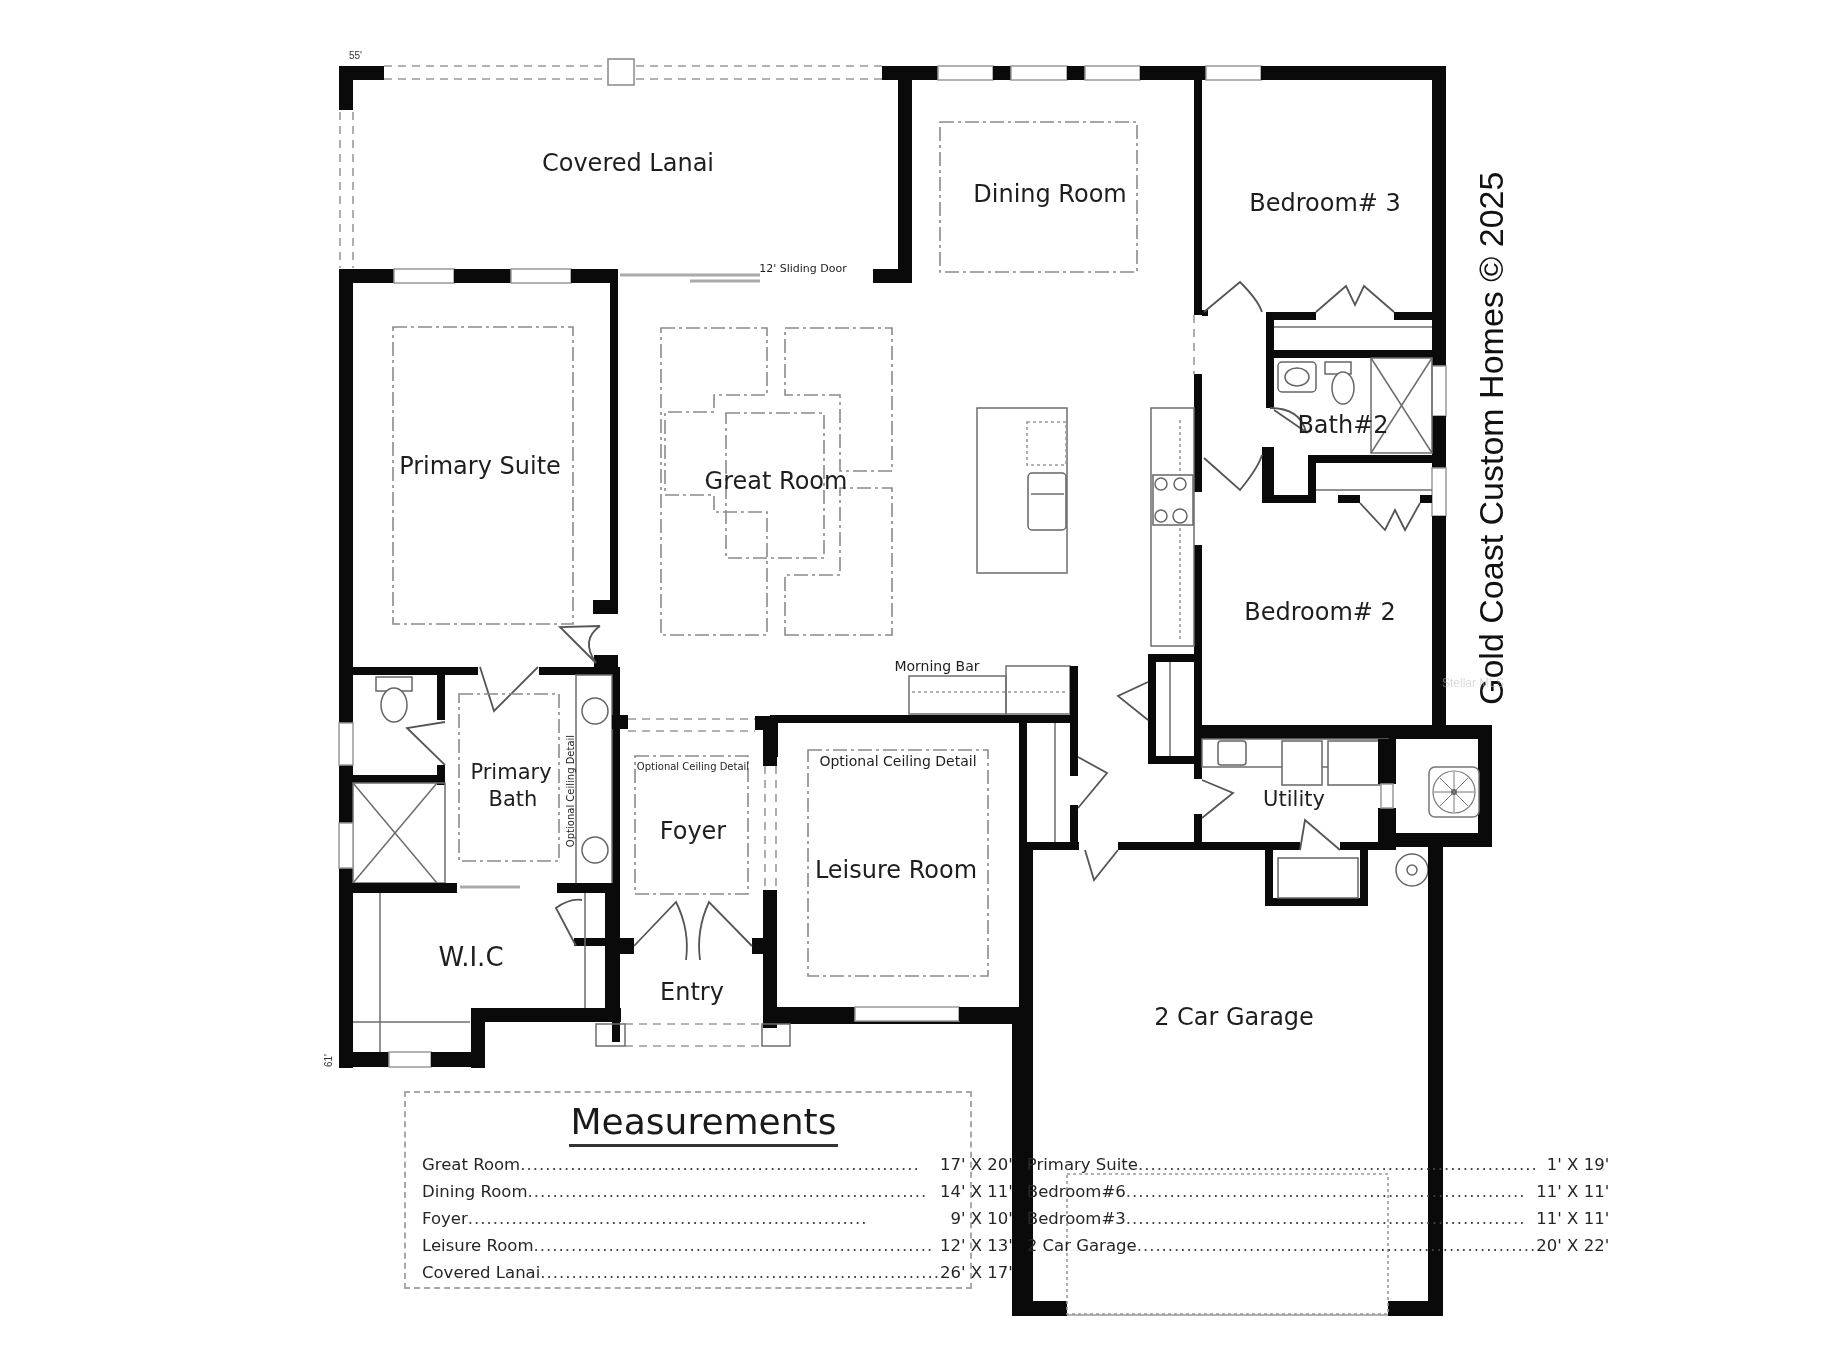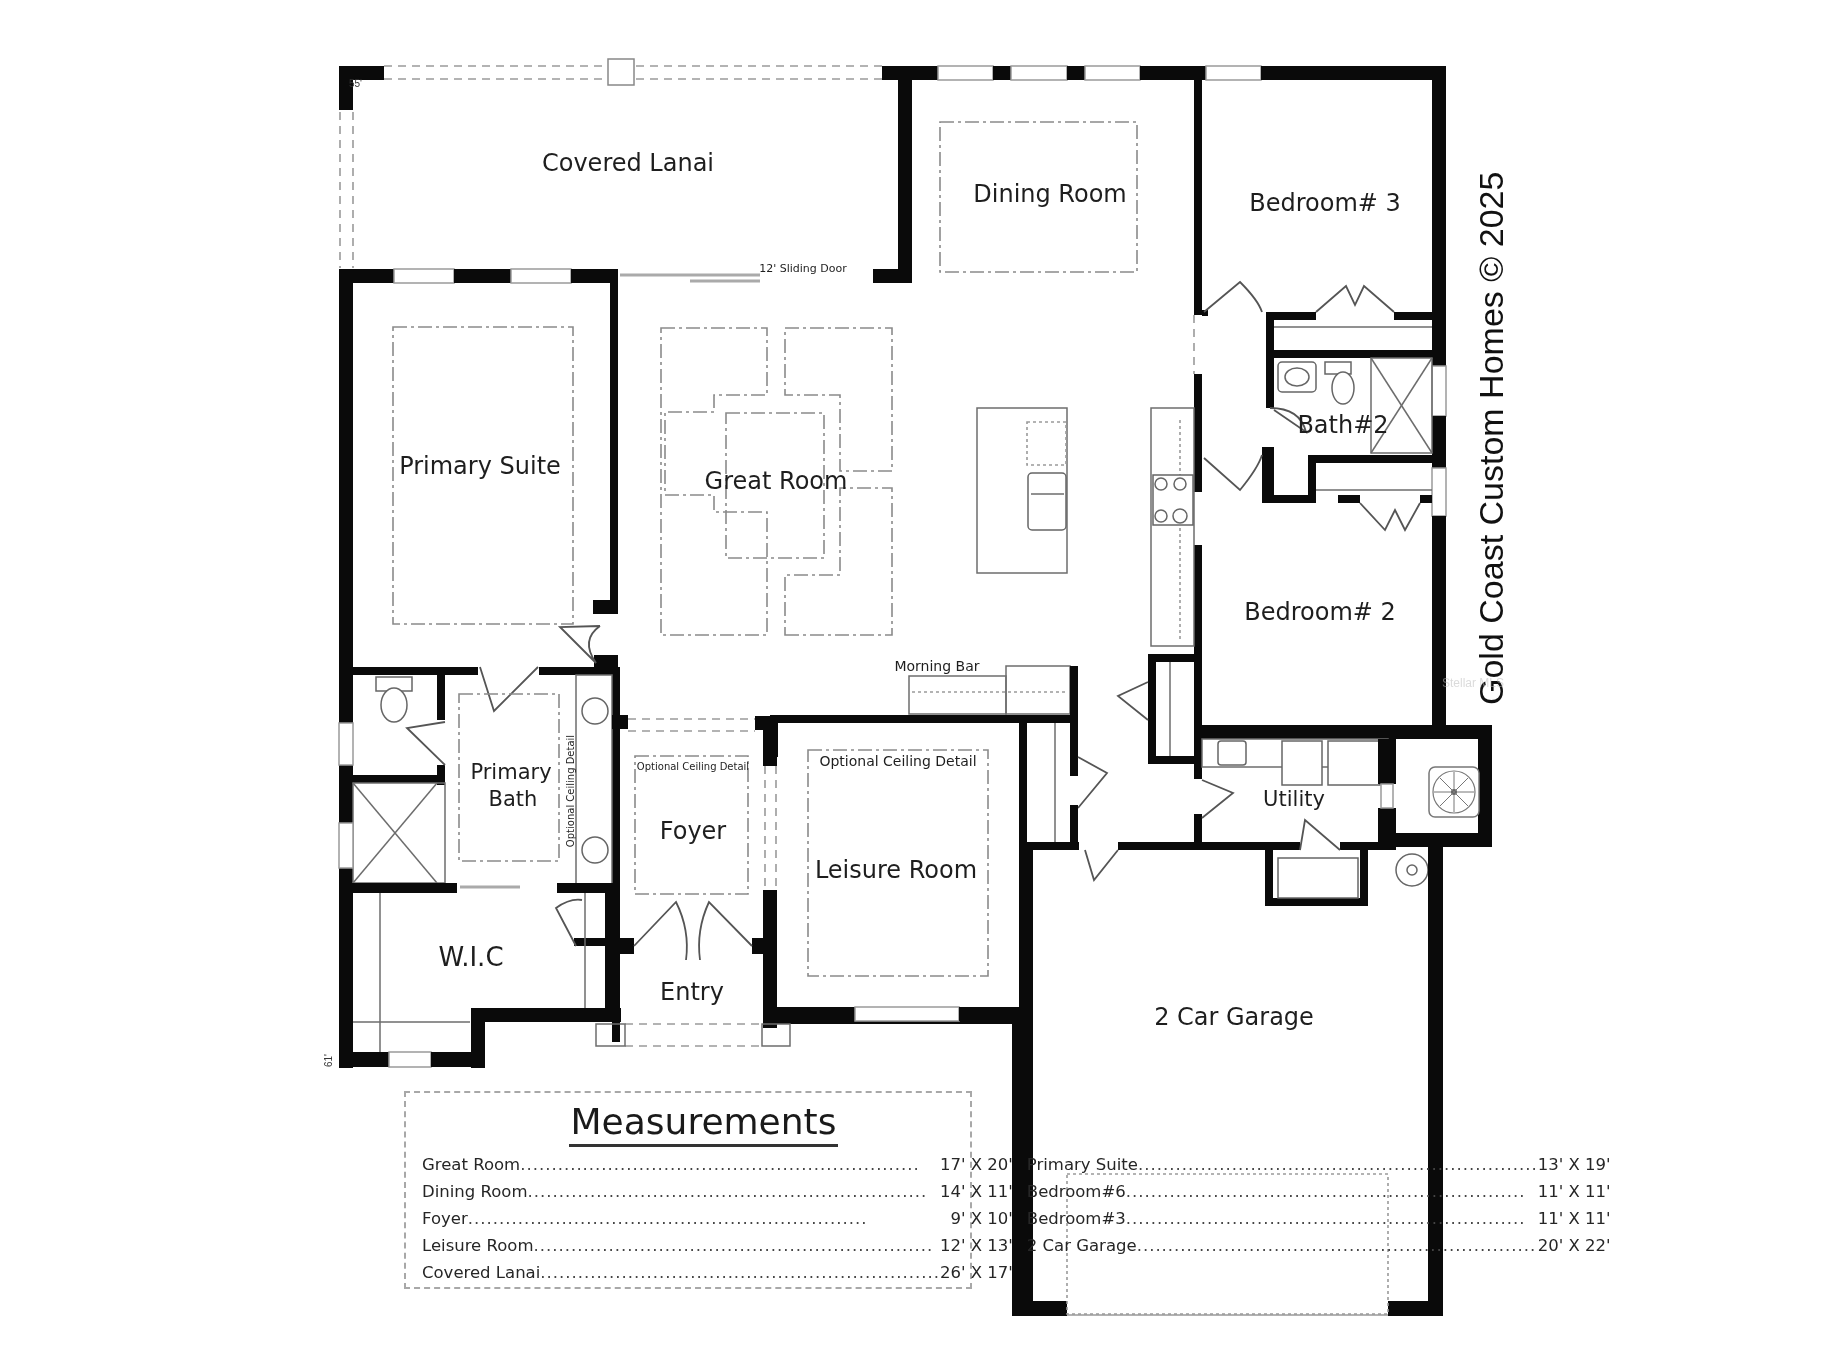--- a/index.html
+++ b/index.html
@@ -288,21 +288,21 @@
   <text class="room-label" x="693" y="770" font-size="10" text-anchor="middle">Optional Ceiling Detail</text>
   <text class="room-label lbl-l" x="693" y="839" text-anchor="middle">Foyer</text>
   <text class="room-label" x="898" y="766" font-size="14" text-anchor="middle">Optional Ceiling Detail</text>
   <text class="room-label lbl-l" x="896" y="878" text-anchor="middle">Leisure Room</text>
   <text class="room-label lbl-m" x="1294" y="806" text-anchor="middle">Utility</text>
   <text class="room-label lbl-xl" x="471" y="966" text-anchor="middle">W.I.C</text>
   <text class="room-label lbl-l" x="692" y="1000" text-anchor="middle">Entry</text>
   <text class="room-label lbl-l" x="1234" y="1025" text-anchor="middle">2  Car Garage</text>
 </svg>
 
-<div class="dim" style="left:349px; top:50px;margin-top:28px;">55'</div>
+<div class="dim" style="left:349px; top:50px;">55'</div>
 <div class="dim" style="left:322px; top:1055px; transform:rotate(-90deg);">61'</div>
 
 <div class="meas-box">
   <div class="meas-title"><span>Measurements</span></div>
   <div class="meas-cols">
     <div class="meas-col">
       <div class="meas-row">
           <span class="meas-room">Great Room </span>
           <span class="meas-dots"></span>
           <span class="meas-val">17' X 20'</span>
@@ -325,21 +325,21 @@
       <div class="meas-row">
           <span class="meas-room">Covered Lanai</span>
           <span class="meas-dots"></span>
           <span class="meas-val">26' X 17'</span>
         </div>
     </div>
     <div class="meas-col">
       <div class="meas-row">
           <span class="meas-room">Primary Suite</span>
           <span class="meas-dots"></span>
-          <span class="meas-val">13' X  19'</span>
+          <span class="meas-val">1' X  19'</span>
         </div>
       <div class="meas-row">
           <span class="meas-room">Bedroom#6</span>
           <span class="meas-dots"></span>
           <span class="meas-val">11' X 11'</span>
         </div>
       <div class="meas-row">
           <span class="meas-room">Bedroom#3 </span>
           <span class="meas-dots"></span>
           <span class="meas-val">11' X 11'</span>

